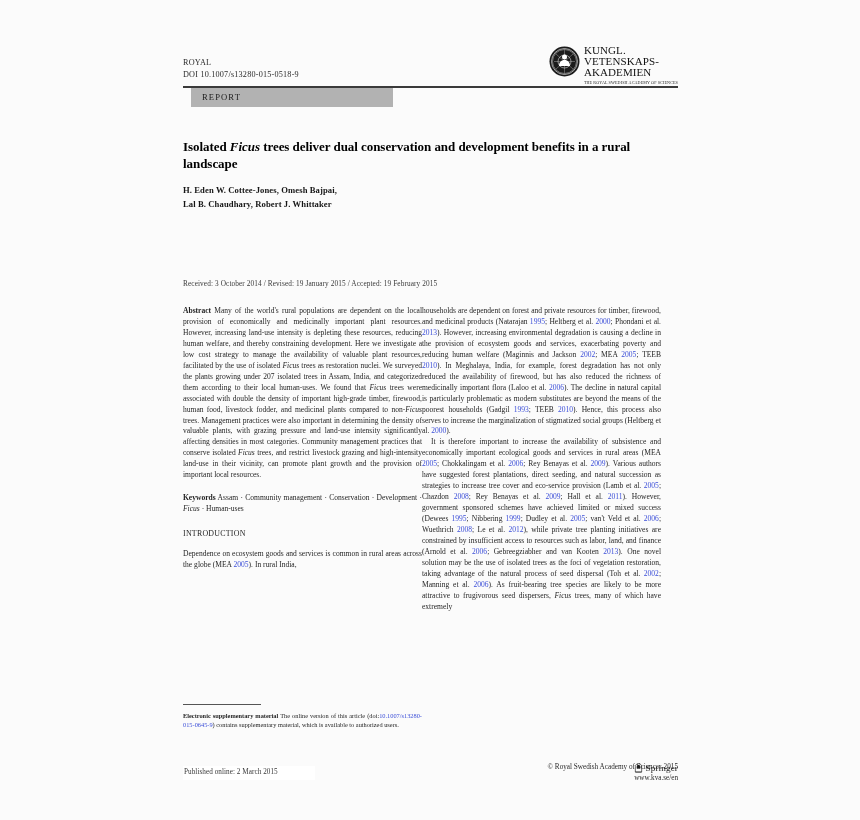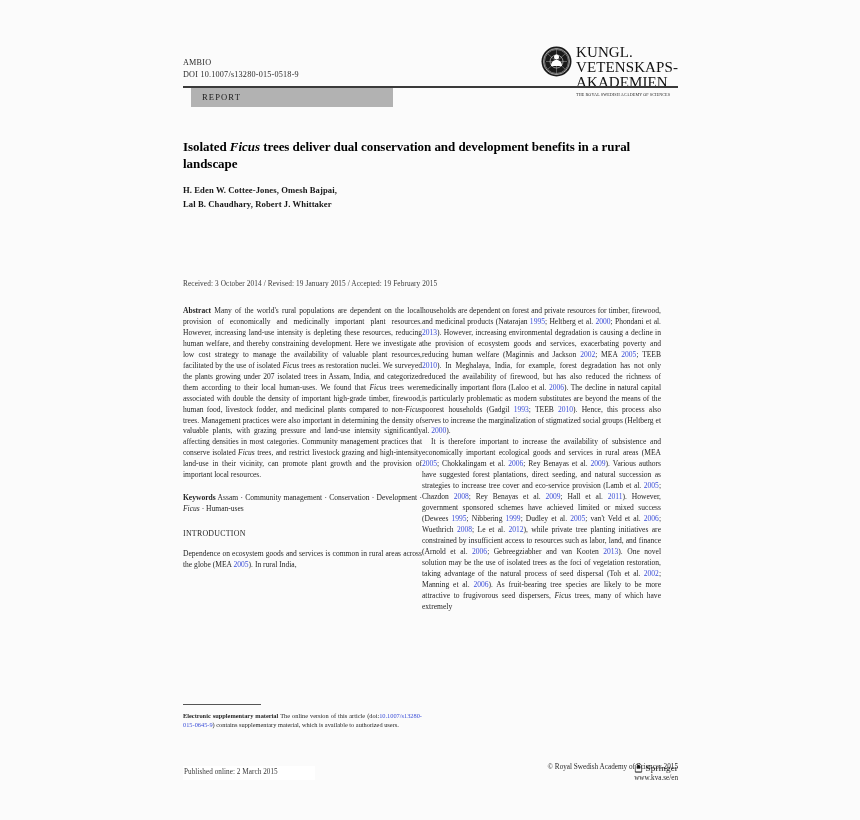--- a/index.html
+++ b/index.html
@@ -58,21 +58,21 @@
     flex: 0 0 auto;
     margin-top: 1px;
   }
   .logo-text {
     display: flex;
     flex-direction: column;
     line-height: 1.0;
   }
   .logo-line {
     font-family: "Liberation Serif", serif;
-    font-size: 15px;
+    font-size: 11px;
     letter-spacing: 0.1px;
     color: #111;
     white-space: nowrap;
   }
   .logo-sub {
     font-size: 4.1px;
     letter-spacing: 0.12px;
     color: #222;
     margin-top: 2.5px;
     white-space: nowrap;
@@ -234,21 +234,21 @@
   }
 </style>
 </head>
 <body>
 
 <div class="page">
   <div class="content">
 
     <div class="header">
       <div class="journal-meta">
-        <span class="journal-name">AMBIO</span>
+        <span class="journal-name">ROYAL</span>
         <span class="doi-line">DOI 10.1007/s13280-015-0518-9</span>
       </div>
       <div class="academy-logo">
         <svg class="seal" viewBox="0 0 62 62">
           <circle cx="31" cy="31" r="30" fill="#1a1a1a"></circle>
           <circle cx="31" cy="31" r="26" fill="none" stroke="#fff" stroke-width="1.2"></circle>
           <circle cx="31" cy="31" r="24" fill="#1a1a1a"></circle>
           <g fill="#ffffff">
             <circle cx="31" cy="22" r="5"></circle>
             <path d="M31 28 C24 28 20 33 20 40 L42 40 C42 33 38 28 31 28 Z"></path>

